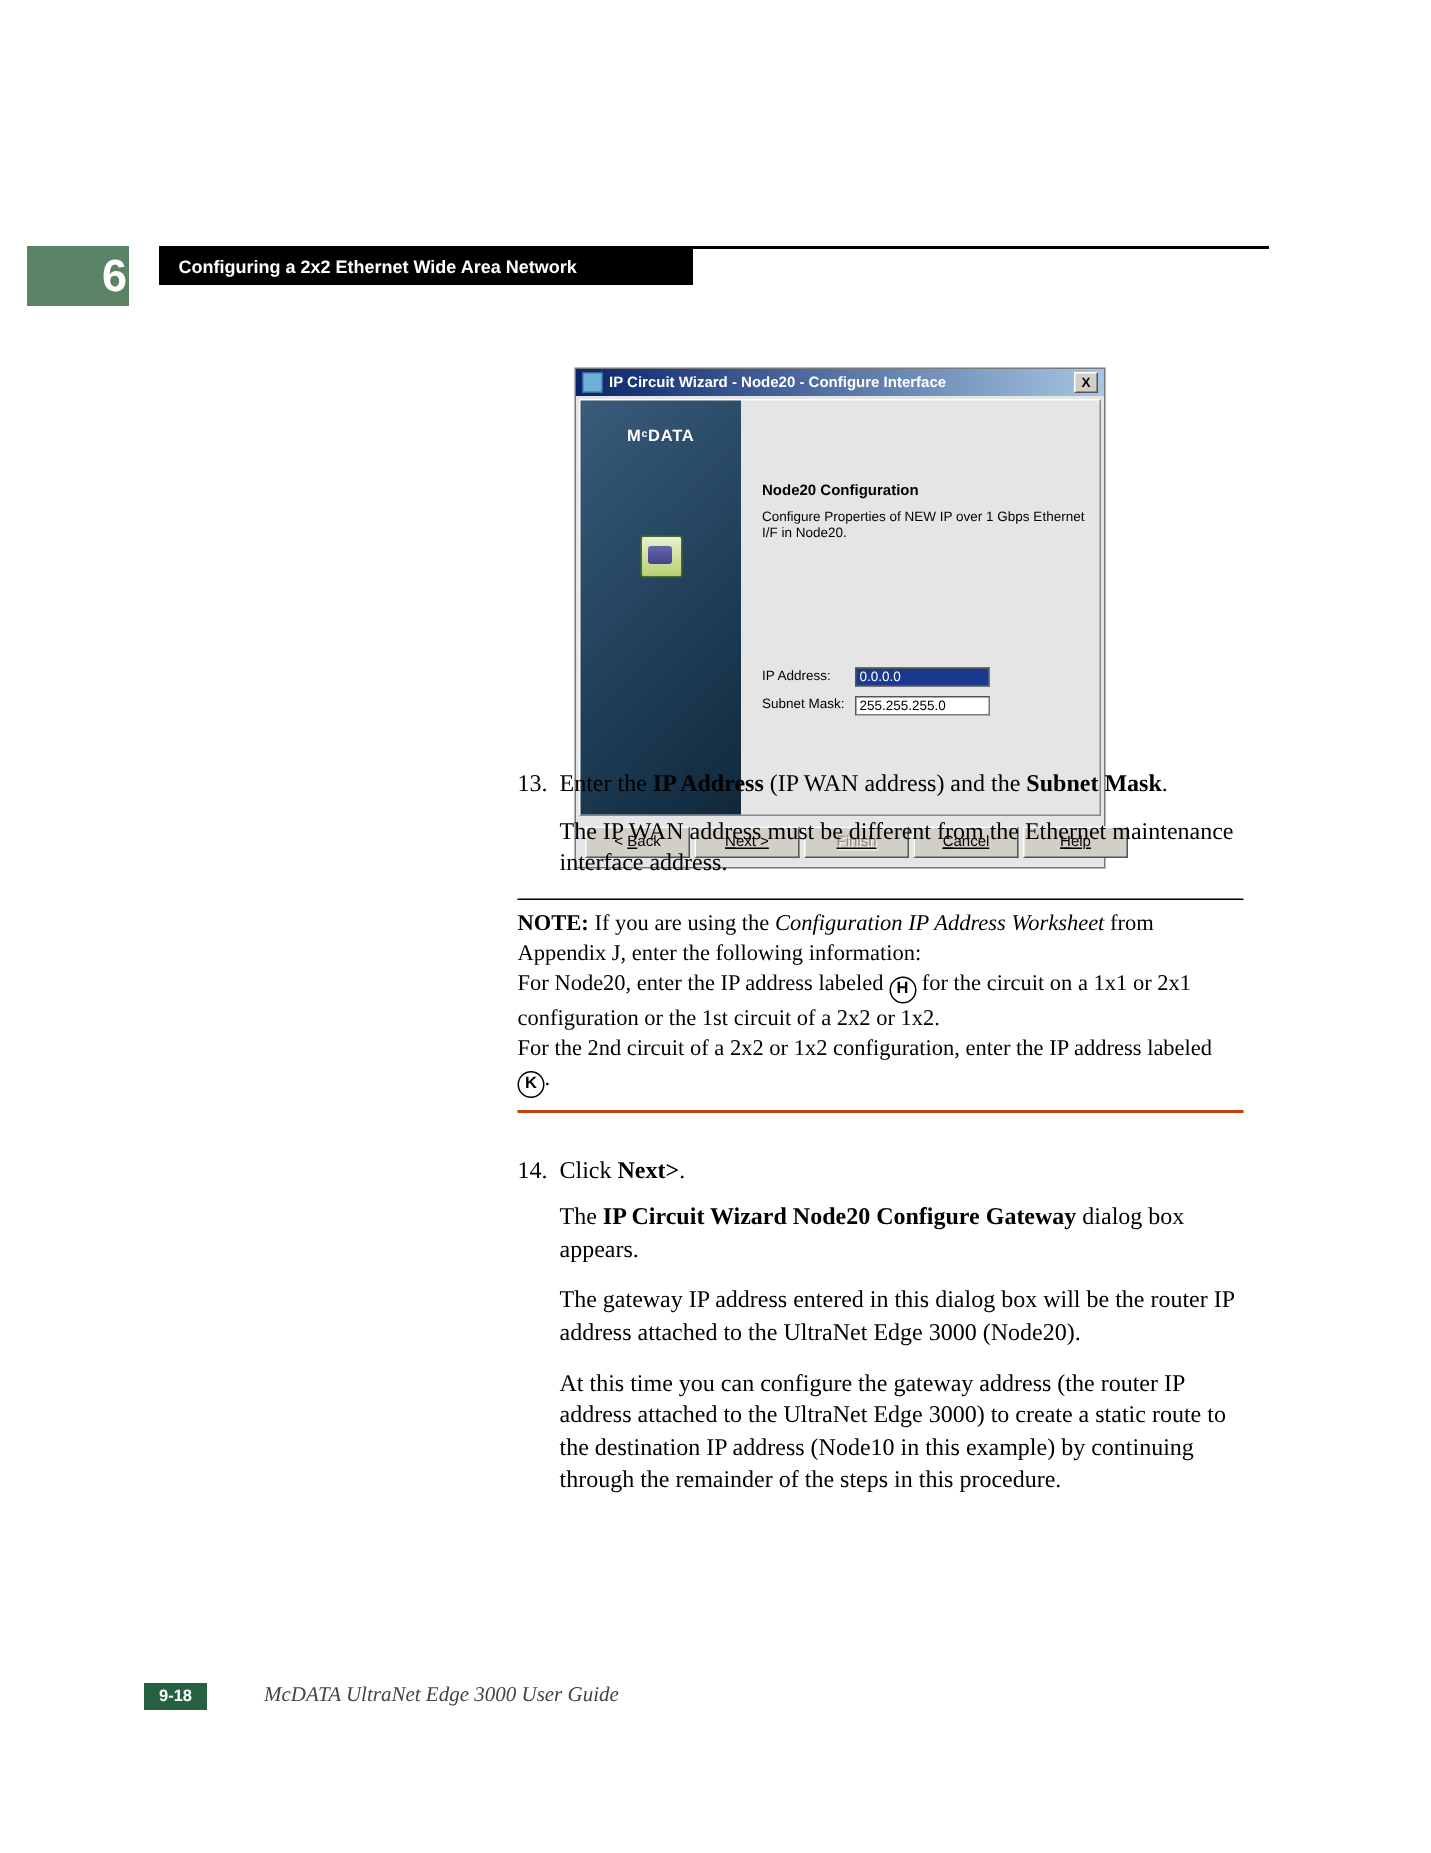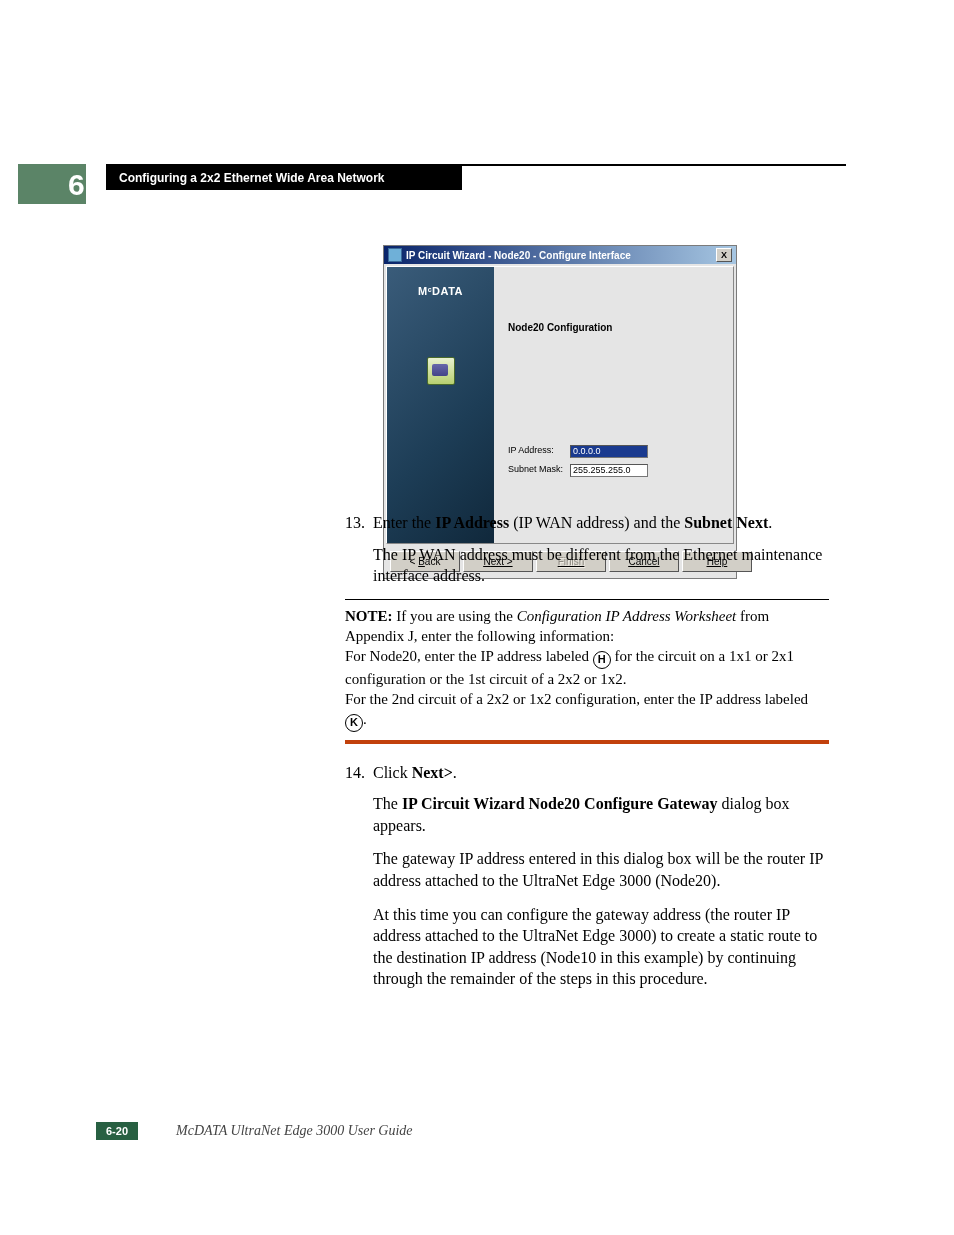--- a/index.html
+++ b/index.html
@@ -145,21 +145,21 @@
   .cfg-desc { font-size: 9px; line-height: 1.25; }
   .field-row { display: flex; align-items: flex-start; margin-top: 6px; font-size:9px; }
   .field-row .lbl { width: 62px; }
   .winput {
     background: #fff;
     border: 1px solid #777;
     border-top-color:#555; border-left-color:#555;
     height: 13px;
     font-size: 9px;
     padding: 0 2px;
-    width: 78px;
+    width: 90px;
     box-sizing: border-box;
   }
   .winput.hl { background: #1a3a8f; color: #fff; }
   .field-block { position:absolute; top: 125px; left:14px; right:10px; }
   .dialog-buttons {
     display: flex;
     justify-content: flex-end;
     gap: 3px;
     padding: 5px 6px 6px;
   }
@@ -184,24 +184,24 @@
     left: 345px;
     right: 125px;
     font-size: 16px;
     line-height: 1.35;
   }
   .ol-line { margin-bottom: 10px; }
   .ol-num { display:inline-block; width: 28px; }
   .indent { margin-left: 28px; margin-bottom: 12px; }
   .note-block {
     border-top: 1px solid #000;
-    border-bottom: 4px solid #c2410c;
+    border-bottom: 2px solid #c2410c;
     padding: 6px 0 8px 0;
     font-size: 15px;
-    margin: 10px 0 18px 0;
+    margin: 10px 0 28px 0;
     line-height: 1.35;
   }
   .note-block .nlabel { font-weight: bold; }
   .circled {
     display: inline-flex;
     align-items: center; justify-content: center;
     width: 16px; height: 16px;
     border: 1.5px solid #000;
     border-radius: 50%;
     font-family: Arial, sans-serif;
@@ -250,20 +250,21 @@
   </div>
   <div class="dialog-body">
     <div class="dialog-side">
       <div class="brand">
         <span>M</span><sup>c</sup><span>DATA</span>
       </div>
       <div class="side-icon"></div>
     </div>
     <div class="dialog-main">
       <div class="cfg-title">Node20 Configuration</div>
+      <div class="cfg-desc">Configure Properties of NEW IP over 1 Gbps Ethernet I/F in Node20.</div>
       <div class="field-block">
         <div class="field-row">
           <div class="lbl">IP Address:</div>
           <div class="winput hl">0.0.0.0</div>
         </div>
         <div class="field-row">
           <div class="lbl">Subnet Mask:</div>
           <div class="winput">255.255.255.0</div>
         </div>
       </div>
@@ -286,21 +287,21 @@
       <div class="winbtn">
           <span><u>H</u>elp</span>
         </div>
     </div>
   </div>
 </div>
 
 <div class="body-text" style="top: 512px;">
 
   <div class="ol-line">
-    <span class="ol-num">13.</span><span>Enter the </span><b>IP Address</b><span> (IP WAN address) and the </span><b>Subnet Next</b><span>.</span>
+    <span class="ol-num">13.</span><span>Enter the </span><b>IP Address</b><span> (IP WAN address) and the </span><b>Subnet Mask</b><span>.</span>
   </div>
   <div class="indent">The IP WAN address must be different from the Ethernet maintenance interface address.</div>
 
   <div class="note-block">
     <span class="nlabel">NOTE: </span><span>If you are using the </span><i>Configuration IP Address Worksheet</i><span> from Appendix J, enter the following information:</span><br>
     <span>For Node20, enter the IP address labeled </span><span class="circled">H</span><span> for the circuit on a 1x1 or 2x1 configuration or the 1st circuit of a 2x2 or 1x2.</span><br>
     <span>For the 2nd circuit of a 2x2 or 1x2 configuration, enter the IP address labeled </span><span class="circled">K</span><span>.</span>
   </div>
 
   <div class="ol-line">
@@ -308,15 +309,15 @@
   </div>
   <div class="indent">
     <span>The </span><b>IP Circuit Wizard Node20 Configure Gateway</b><span> dialog box appears.</span>
   </div>
   <div class="indent">The gateway IP address entered in this dialog box will be the router IP address attached to the UltraNet Edge 3000 (Node20).</div>
   <div class="indent">At this time you can configure the gateway address (the router IP address attached to the UltraNet Edge 3000) to create a static route to the destination IP address (Node10 in this example) by continuing through the remainder of the steps in this procedure.</div>
 
 </div>
 
 <div class="footer">
-  <div class="page-badge">6-20</div>
+  <div class="page-badge">9-18</div>
   <div class="guide-title">McDATA UltraNet Edge 3000 User Guide</div>
 </div>
 
 </body></html>

